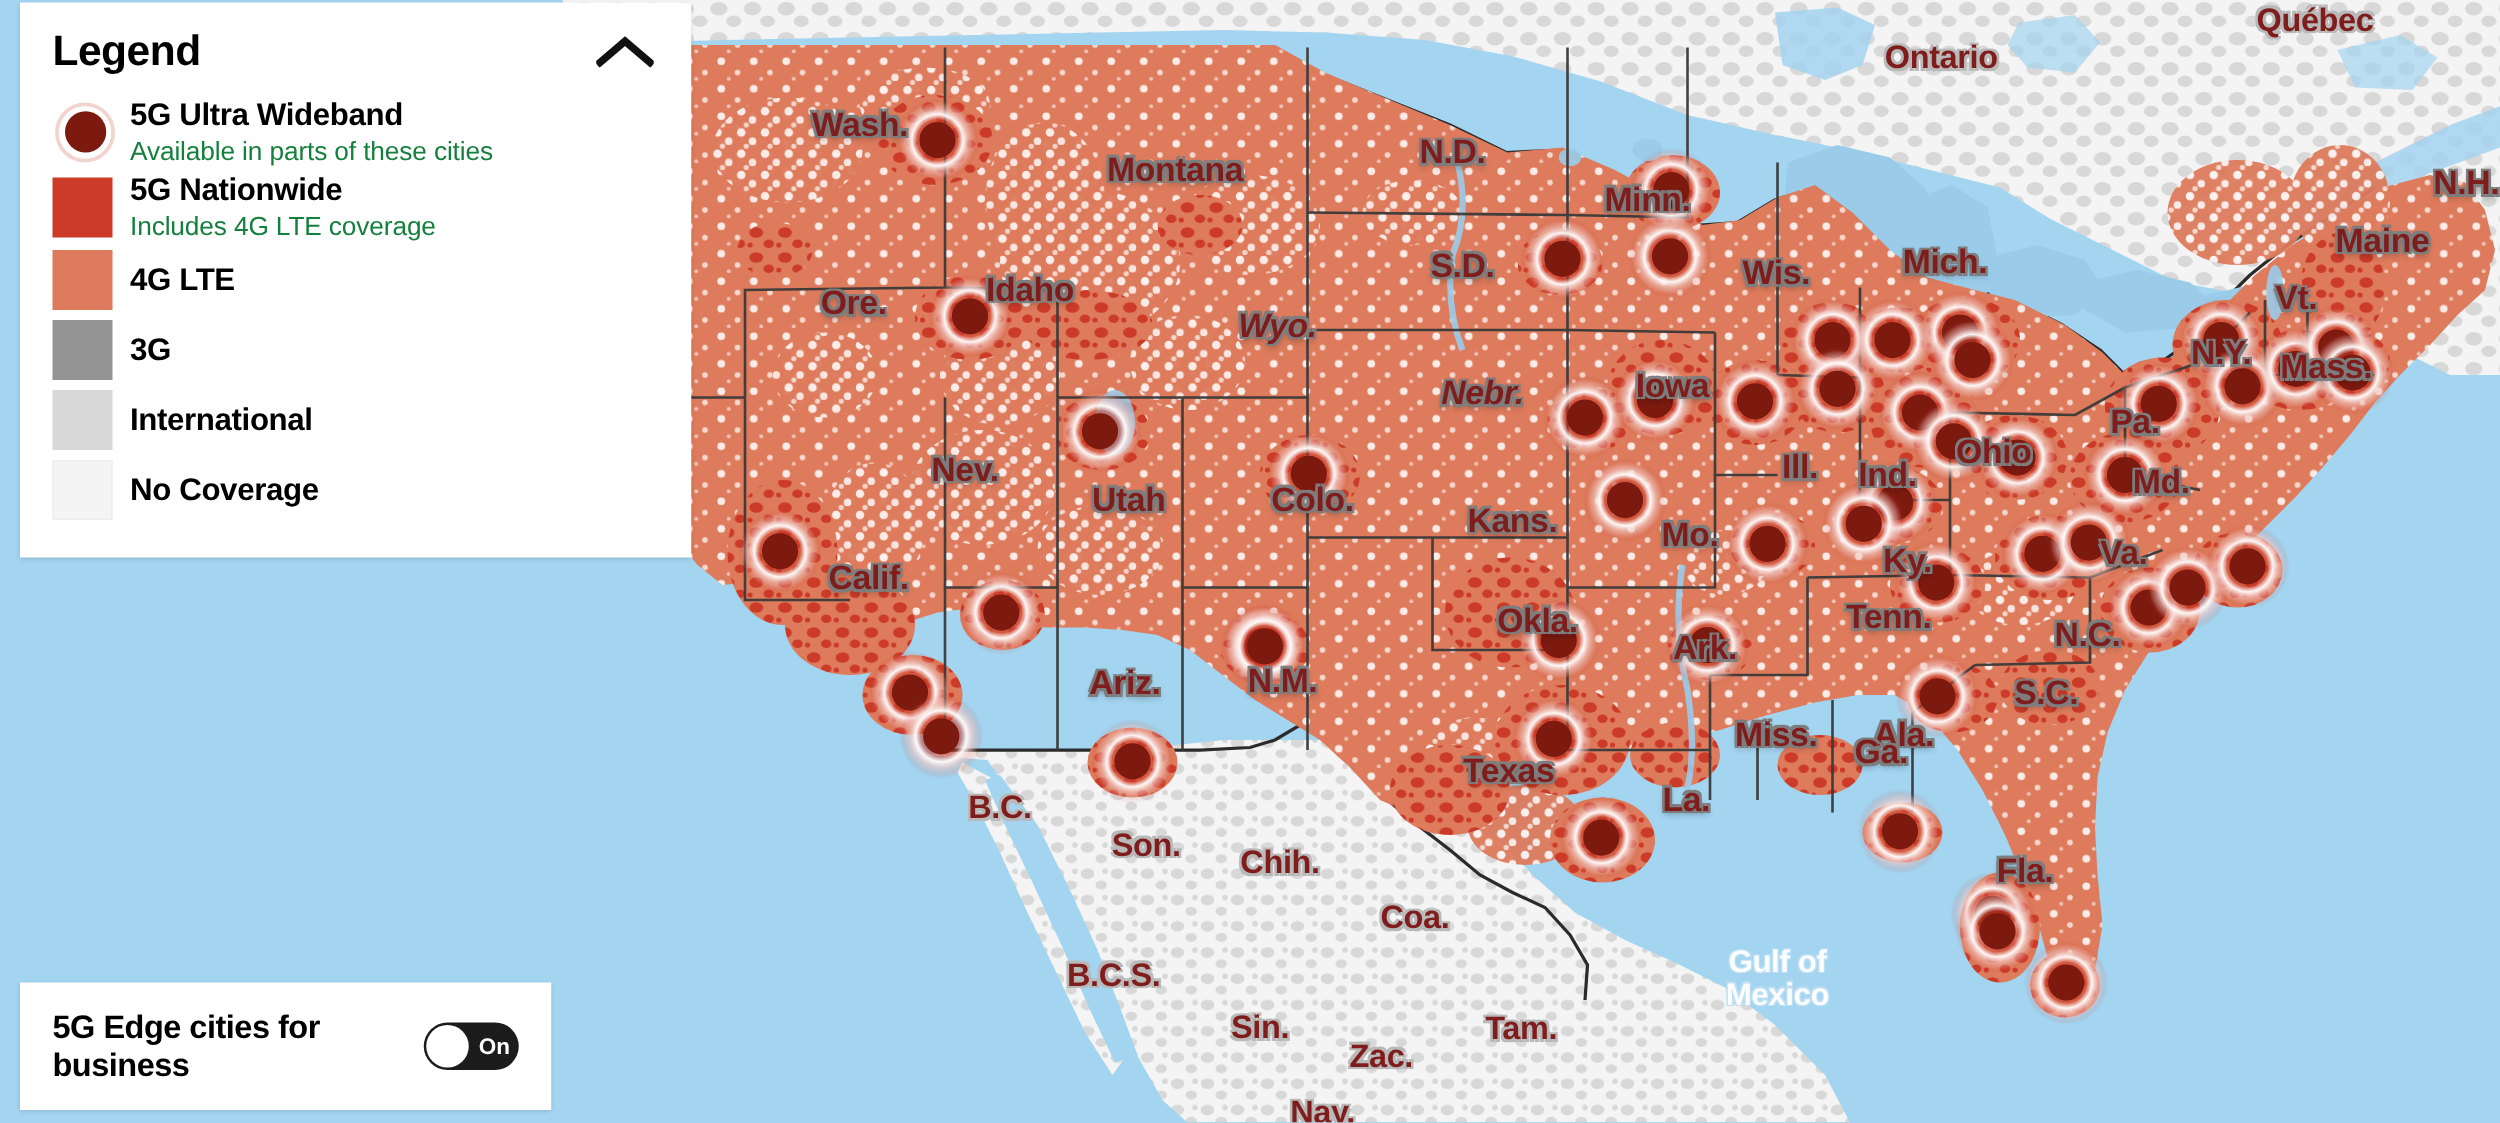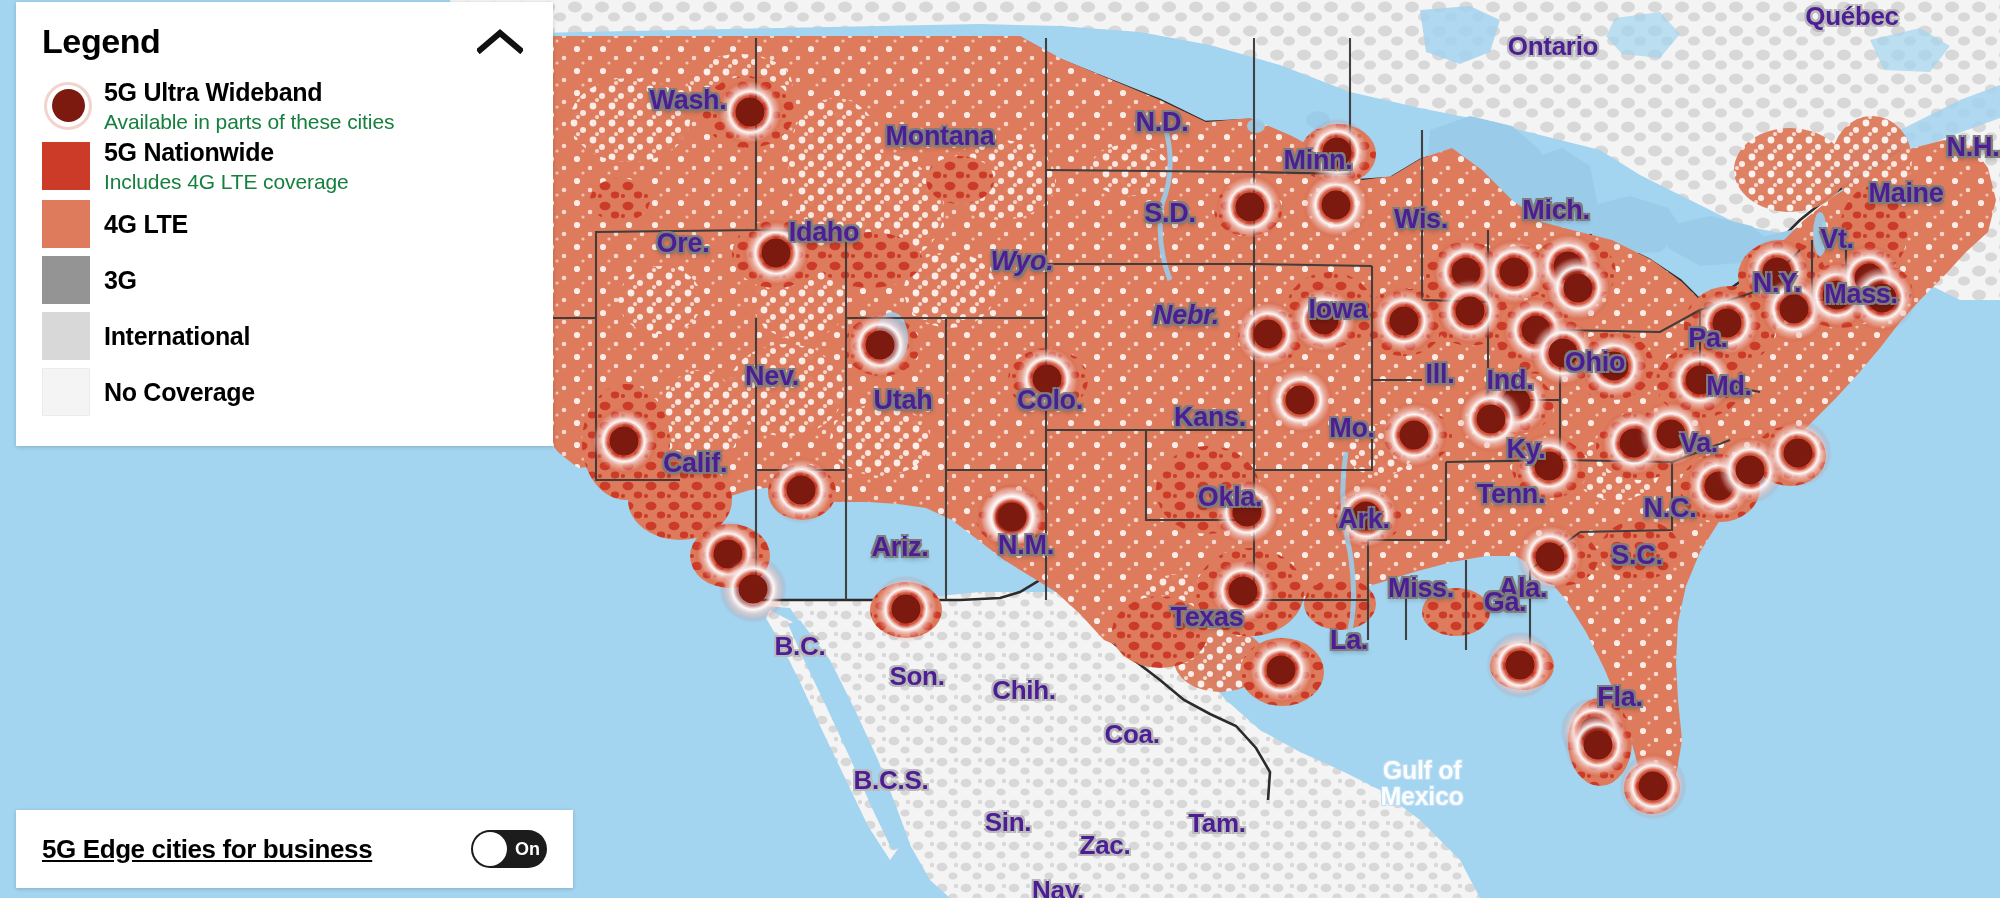--- a/index.html
+++ b/index.html
@@ -111,29 +111,28 @@
     line-height: 1.2;
     margin-top: 2px;
     letter-spacing: -0.1px;
   }
 
   
   #edge-card {
     position: absolute;
     left: 16px;
     bottom: 10px;
-    width: 557px;
+    width: 425px;
     background: #fff;
     box-shadow: 0 1px 4px rgba(0,0,0,0.18);
     padding: 20px 26px;
     display: flex;
     align-items: center;
     justify-content: space-between;
     z-index: 50;
-    text-decoration: underline;
   }
   .edge-label {
     font-size: 26px;
     font-weight: 700;
     color: #000;
     letter-spacing: -0.4px;
   }
   .switch {
     width: 76px; height: 38px;
     border-radius: 19px;
@@ -156,21 +155,21 @@
     right: 7px;
     font-size: 18px;
     font-weight: 700;
     color: #fff;
     line-height: 1;
   }
 
   
   .map-label {
     position: absolute;
-    color: #4c1d95;
+    color: #7f1d1d;
     font-weight: 700;
     white-space: nowrap;
     transform: translate(-50%, -50%);
     pointer-events: none;
     letter-spacing: -0.3px;
   }
   .lbl-state {
     font-size: 27px;
     text-shadow:
       -2px -2px 0 #7d7d7d, 2px -2px 0 #7d7d7d,

